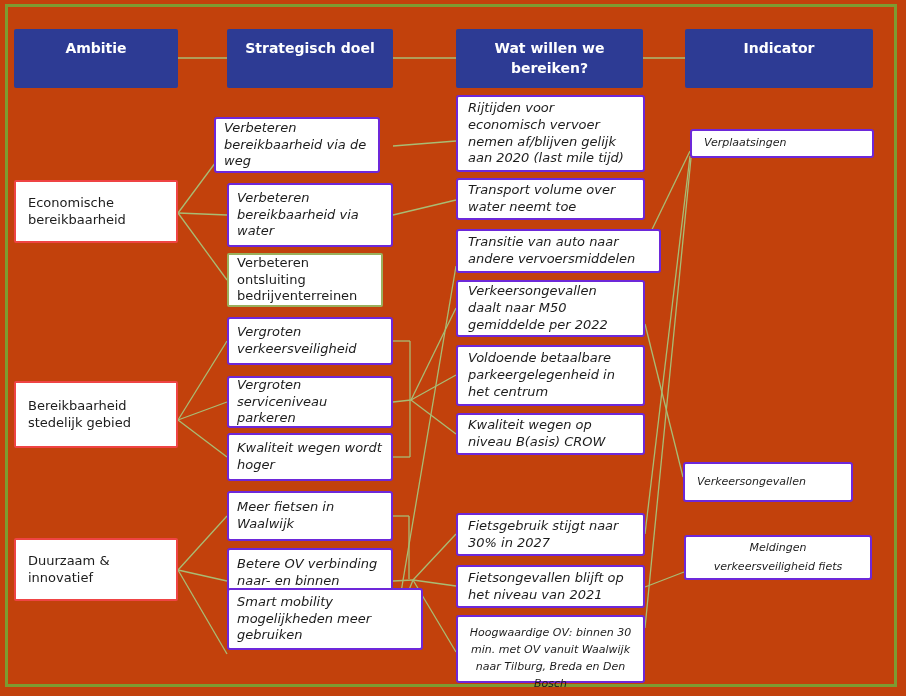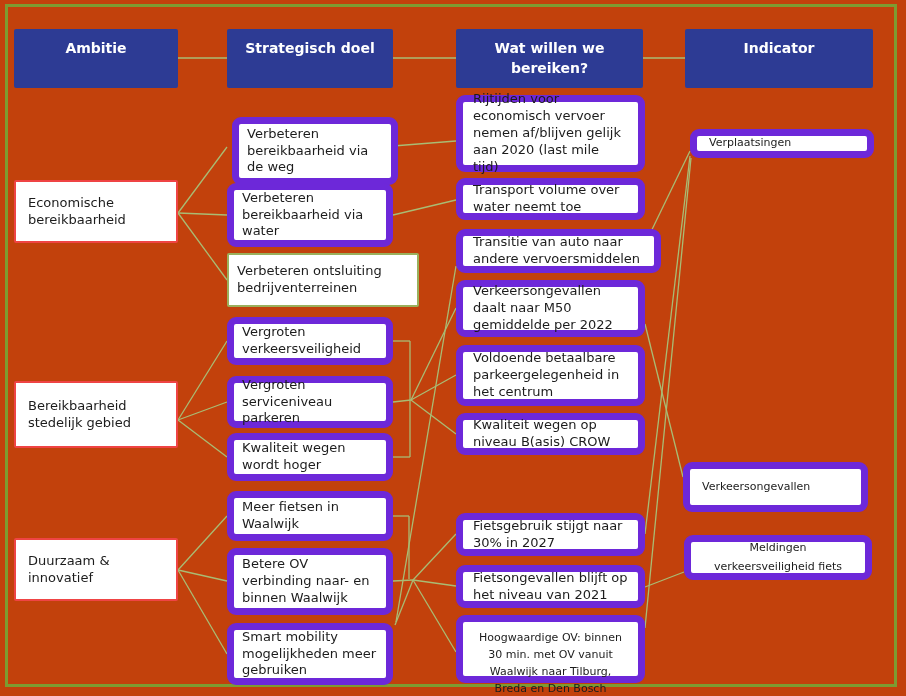--- a/index.html
+++ b/index.html
@@ -9,21 +9,21 @@
     color:#1c1c1c;overflow:hidden;
   }
   .frame{position:absolute;left:5px;top:4px;width:892px;height:683px;
     border:3px solid #7d9b31;box-sizing:border-box;pointer-events:none;}
   svg.wires{position:absolute;left:0;top:0;z-index:1;}
   .node{
     position:absolute;box-sizing:border-box;background:#ffffff;z-index:2;
     display:flex;align-items:center;font-size:13px;line-height:1.3;
     padding:0 8px;
   }
-  .b-thick{border:7px solid #6d28d9;border-radius:9px;}
+  .b-thick{border:2px solid #6d28d9;border-radius:3px;font-style:italic;}
   .b-light{border:2px solid #ef4444;border-radius:2px;padding:0 10px 0 12px;}
   .b-thin{border:2px solid #9ab05c;border-radius:2px;}
   .col3{padding:0 10px;}
   .header{
     background:#2d3b94;color:#ffffff;font-weight:bold;font-size:14px;
     justify-content:center;align-items:flex-start;padding:9px 4px 0 4px;
     text-align:center;white-space:pre-line;border:none;border-radius:2px;line-height:1.45;
   }
   .small{font-size:11px;line-height:1.7;text-align:center;}
   .topalign{align-items:flex-start;padding-top:7px;line-height:1.55;}
@@ -84,37 +84,37 @@
   <div class="node header" style="left:14px;top:29px;width:164px;height:59px">Ambitie</div>
   <div class="node header" style="left:227px;top:29px;width:166px;height:59px">Strategisch doel</div>
   <div class="node header" style="left:456px;top:29px;width:187px;height:59px">Wat willen we
 bereiken?</div>
   <div class="node header" style="left:685px;top:29px;width:188px;height:59px">Indicator</div>
 
   <div class="node b-light" style="left:14px;top:180px;width:164px;height:63px">Economische bereikbaarheid</div>
   <div class="node b-light" style="left:14px;top:381px;width:164px;height:67px">Bereikbaarheid stedelijk gebied</div>
   <div class="node b-light" style="left:14px;top:538px;width:164px;height:63px">Duurzaam &amp; innovatief</div>
 
-  <div class="node b-thick" style="left:232px;top:117px;width:166px;height:68px">Verbeteren bereikbaarheid via de weg</div>
+  <div class="node b-thick" style="left:214px;top:117px;width:166px;height:56px">Verbeteren bereikbaarheid via de weg</div>
   <div class="node b-thick" style="left:227px;top:183px;width:166px;height:64px">Verbeteren bereikbaarheid via water</div>
-  <div class="node b-thin" style="left:227px;top:253px;width:192px;height:54px">Verbeteren ontsluiting bedrijventerreinen</div>
+  <div class="node b-thin" style="left:227px;top:253px;width:156px;height:54px">Verbeteren ontsluiting bedrijventerreinen</div>
   <div class="node b-thick" style="left:227px;top:317px;width:166px;height:48px">Vergroten verkeersveiligheid</div>
   <div class="node b-thick" style="left:227px;top:376px;width:166px;height:52px">Vergroten serviceniveau parkeren</div>
   <div class="node b-thick" style="left:227px;top:433px;width:166px;height:48px">Kwaliteit wegen wordt hoger</div>
   <div class="node b-thick" style="left:227px;top:491px;width:166px;height:50px">Meer fietsen in Waalwijk</div>
   <div class="node b-thick" style="left:227px;top:548px;width:166px;height:67px">Betere OV verbinding naar- en binnen Waalwijk</div>
-  <div class="node b-thick" style="left:227px;top:623px;width:166px;height:62px">Smart mobility mogelijkheden meer gebruiken</div>
+  <div class="node b-thick" style="left:227px;top:588px;width:196px;height:62px">Smart mobility mogelijkheden meer gebruiken</div>
 
   <div class="node b-thick col3" style="left:456px;top:95px;width:189px;height:77px">Rijtijden voor economisch vervoer nemen af/blijven gelijk aan 2020 (last mile tijd)</div>
   <div class="node b-thick col3" style="left:456px;top:178px;width:189px;height:42px">Transport volume over water neemt toe</div>
   <div class="node b-thick col3" style="left:456px;top:229px;width:205px;height:44px">Transitie van auto naar andere vervoersmiddelen</div>
   <div class="node b-thick col3" style="left:456px;top:280px;width:189px;height:57px">Verkeersongevallen daalt naar M50 gemiddelde per 2022</div>
   <div class="node b-thick col3" style="left:456px;top:345px;width:189px;height:61px">Voldoende betaalbare parkeergelegenheid in het centrum</div>
   <div class="node b-thick col3" style="left:456px;top:413px;width:189px;height:42px">Kwaliteit wegen op niveau B(asis) CROW</div>
   <div class="node b-thick col3" style="left:456px;top:513px;width:189px;height:43px">Fietsgebruik stijgt naar 30% in 2027</div>
   <div class="node b-thick col3" style="left:456px;top:565px;width:189px;height:43px">Fietsongevallen blijft op het niveau van 2021</div>
   <div class="node b-thick col3 small topalign" style="left:456px;top:615px;width:189px;height:68px">Hoogwaardige OV: binnen 30 min. met OV vanuit Waalwijk naar Tilburg, Breda en Den Bosch</div>
 
   <div class="node b-thick small" style="left:690px;top:129px;width:184px;height:29px;padding:0 12px">Verplaatsingen</div>
-  <div class="node b-thick small" style="left:683px;top:462px;width:185px;height:33px;padding:18px 12px">Verkeersongevallen</div>
+  <div class="node b-thick small" style="left:683px;top:462px;width:170px;height:33px;padding:18px 12px">Verkeersongevallen</div>
   <div class="node b-thick small" style="left:684px;top:535px;width:188px;height:45px;padding:0 12px">Meldingen verkeersveiligheid fiets</div>
 
 </div>
 
 </body></html>

